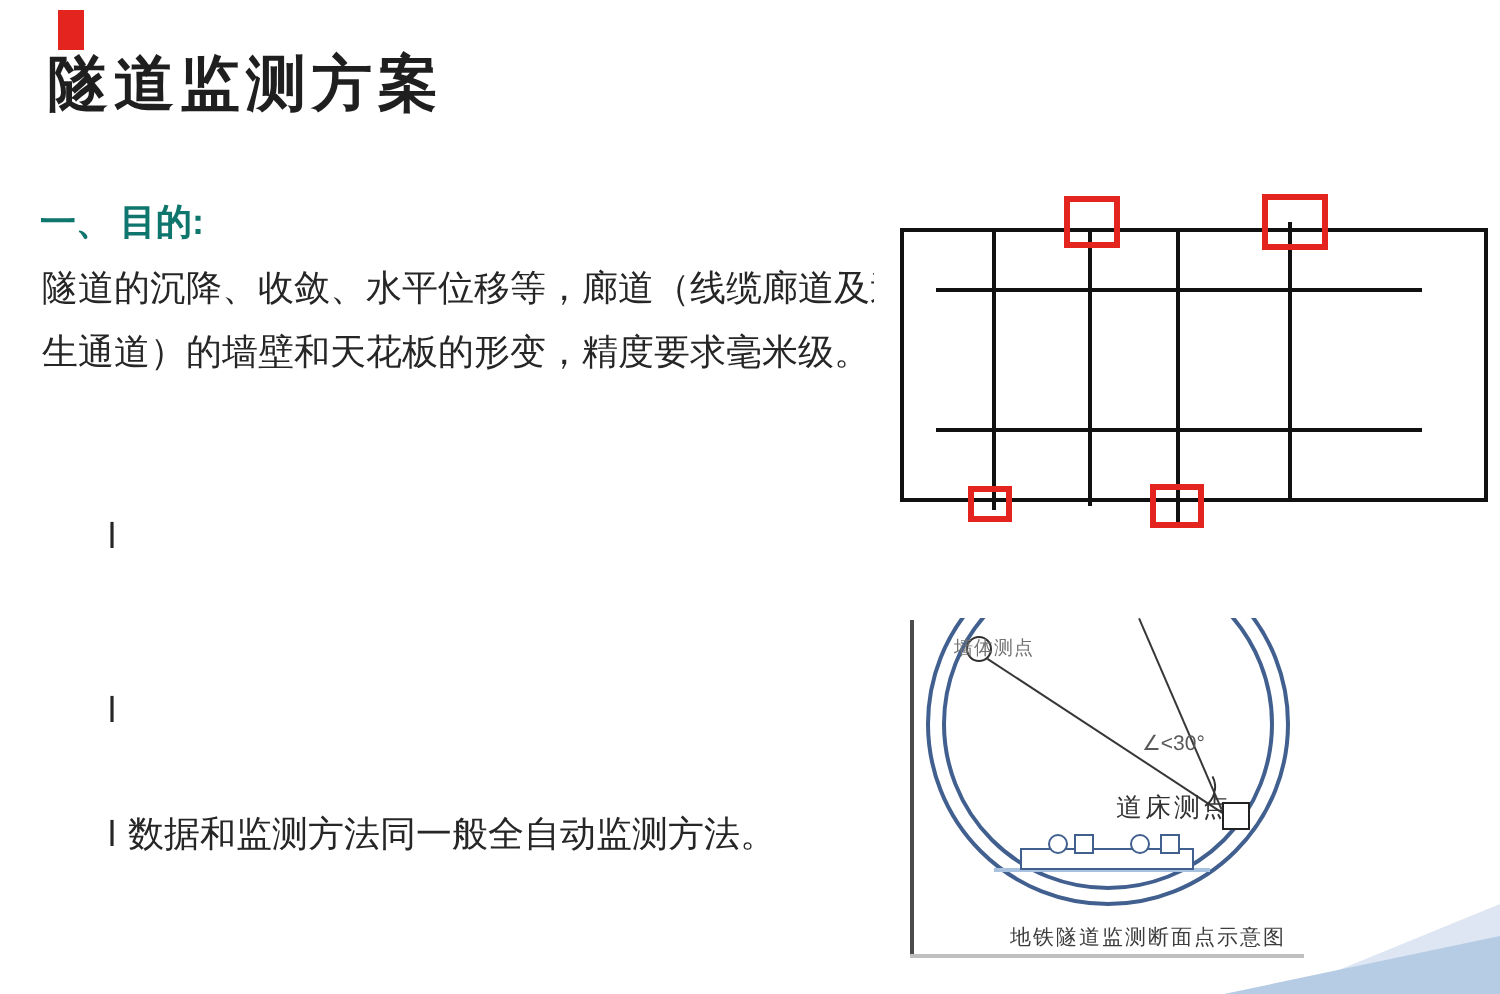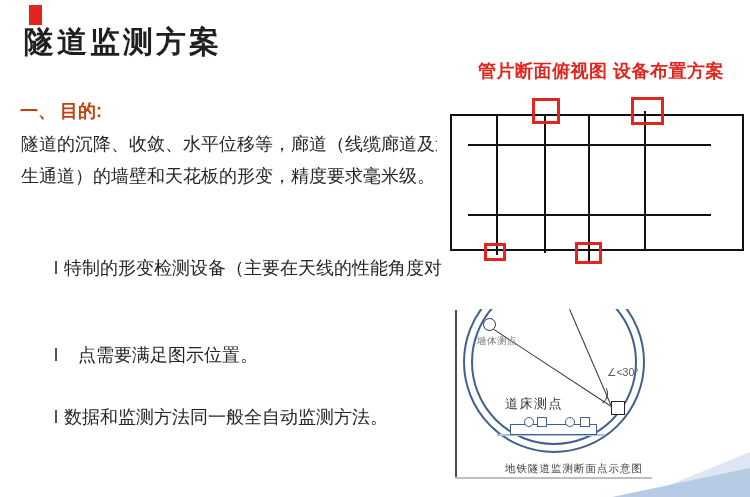--- a/index.html
+++ b/index.html
@@ -7,21 +7,21 @@
     position:relative;width:750px;height:497px;background:#ffffff;
     overflow:hidden;
     font-family:"Liberation Sans","DejaVu Sans",sans-serif;
     color:#262626;
   }
   .abs{position:absolute;}
 
   
   .accent-bar{left:29px;top:5px;width:13px;height:20px;background:var(--red);}
   .slide-title{left:24px;top:22px;font-size:30px;font-weight:600;letter-spacing:3px;color:#1f1f1f;white-space:nowrap;}
-  .sec-head{font-size:18px;font-weight:700;color:#c2410c;white-space:nowrap;}
+  .sec-head{font-size:18px;font-weight:700;color:#0f766e;white-space:nowrap;}
   .sec-head .num{display:inline-block;width:40px;}
   .sec1{left:20px;top:99px;}
   .sec2{left:20px;top:227px;}
   .body-text{font-size:18px;line-height:31.5px;color:#262626;}
   .purpose{left:21px;top:129px;width:416px;}
   .purpose .pline{white-space:nowrap;overflow:hidden;width:416px;}
   .bullet{display:flex;}
   .bullet .marker{width:10px;font-size:18px;color:#262626;flex:none;}
   .bullet .blines{flex:none;}
   .b1{left:54px;top:253px;}
@@ -55,23 +55,23 @@
   .ring{position:absolute;border:2px solid var(--navy);border-radius:50%;box-sizing:border-box;}
   .ring-outer{left:23px;top:-38px;width:182px;height:182px;}
   .ring-inner{left:31px;top:-30px;width:166px;height:166px;}
   .tunnel-vline{left:455px;top:310px;width:2px;height:168px;background:#4c4c4c;}
   .tunnel-baseline{left:455px;top:477px;width:197px;height:2px;background:var(--gray-line);}
   .wall-circle{left:483px;top:318px;width:13px;height:13px;border:1.5px solid #2f2f2f;border-radius:50%;background:#fff;box-sizing:border-box;z-index:4;}
   .sight{height:0;border-top:1.8px solid var(--line-dark);transform-origin:0 0;z-index:3;}
   .sight1{left:494px;top:329px;width:142px;transform:rotate(33.25deg);}
   .sight2{left:570px;top:309px;width:104px;transform:rotate(66.65deg);}
   .angle-arc{left:588px;top:383px;width:20px;height:22px;border:1.6px solid transparent;border-right-color:#333;border-radius:50%;transform:rotate(14deg);box-sizing:border-box;z-index:3;}
-  .angle-label{left:571px;top:366px;font-size:10.5px;color:#595959;white-space:nowrap;z-index:4;margin-left:36px;}
-  .wall-label{left:477px;top:335px;font-size:9.5px;color:#737373;letter-spacing:0.5px;white-space:nowrap;z-index:4;}
-  .bed-label{left:505px;top:395px;font-size:13px;color:#333;letter-spacing:1.5px;white-space:nowrap;z-index:4;}
+  .angle-label{left:571px;top:366px;font-size:10.5px;color:#595959;white-space:nowrap;z-index:4;}
+  .wall-label{left:477px;top:318px;font-size:9.5px;color:#737373;letter-spacing:0.5px;white-space:nowrap;z-index:4;}
+  .bed-label{left:558px;top:395px;font-size:13px;color:#333;letter-spacing:1.5px;white-space:nowrap;z-index:4;}
   .bed-underline{left:497px;top:434px;width:108px;height:2px;background:var(--navy-light);z-index:2;}
   .bed-rect{left:510px;top:424px;width:87px;height:11px;border:1.5px solid var(--navy);background:#fff;box-sizing:border-box;z-index:3;}
   .bed-item{width:10px;height:10px;border:1.5px solid var(--navy);background:#fff;box-sizing:border-box;top:417px;z-index:3;}
   .round{border-radius:50%;}
   .bi1{left:524px;} .bi2{left:537px;} .bi3{left:565px;} .bi4{left:580px;}
   .device-box{left:611px;top:401px;width:14px;height:14px;border:1.8px solid #222;background:#fff;box-sizing:border-box;z-index:5;}
   .tunnel-caption{left:505px;top:462px;font-size:10.5px;color:#3d3d3d;letter-spacing:1px;white-space:nowrap;}
 
   
   .corner{clip-path:polygon(100% 0,0 100%,100% 100%);}
@@ -91,39 +91,36 @@
   </div>
   <div class="abs purpose body-text">
     <div class="pline">隧道的沉降、收敛、水平位移等，廊道（线缆廊道及逃</div>
     <div class="pline">生通道）的墙壁和天花板的形变，精度要求毫米级。</div>
   </div>
 
 
   <div class="abs bullet b1 body-text">
     <span class="marker">l</span>
     <div class="blines">
-      <div class="bline">特制的形变检测设备（主要在天线的性能角度对</div>
     </div>
   </div>
 
   <div class="abs bullet b2 body-text">
     <span class="marker">l</span>
     <div class="blines">
-      <div class="bline cont">点需要满足图示位置。</div>
     </div>
   </div>
 
   <div class="abs bullet b3 body-text">
     <span class="marker">l</span>
     <div class="blines">
       <div class="bline">数据和监测方法同一般全自动监测方法。</div>
     </div>
   </div>
 
-  <div class="abs diagram-title">管片断面俯视图 设备布置方案</div>
 
   <div>
     <div class="abs grid-rect"></div>
     <div class="abs vline v1"></div>
     <div class="abs vline v2"></div>
     <div class="abs vline v3"></div>
     <div class="abs vline v4"></div>
     <div class="abs hline h1"></div>
     <div class="abs hline h2"></div>
     <div class="abs red-box rb1"></div>

